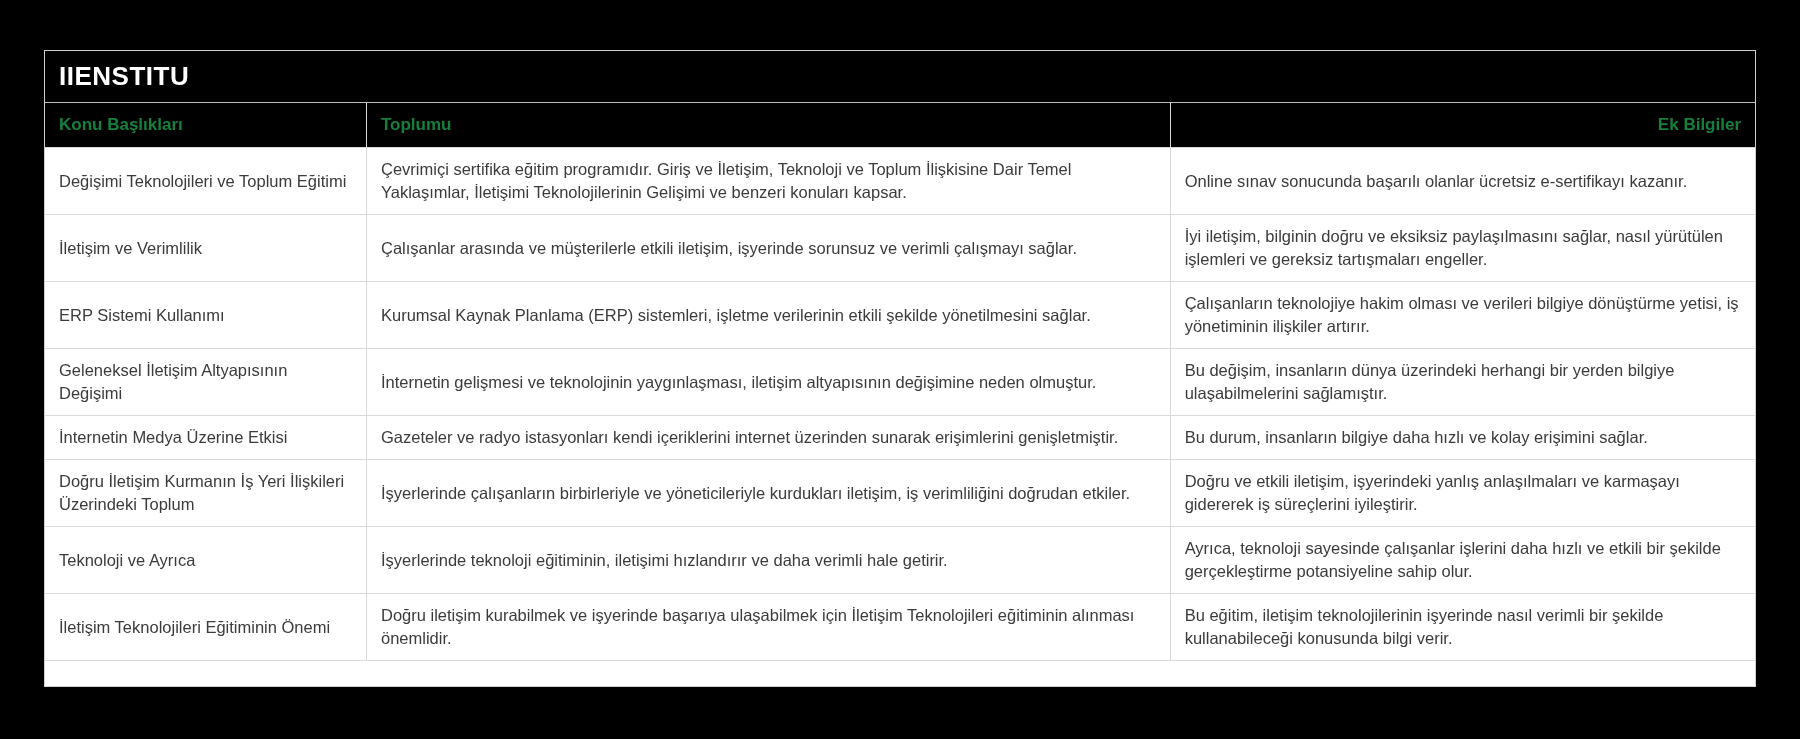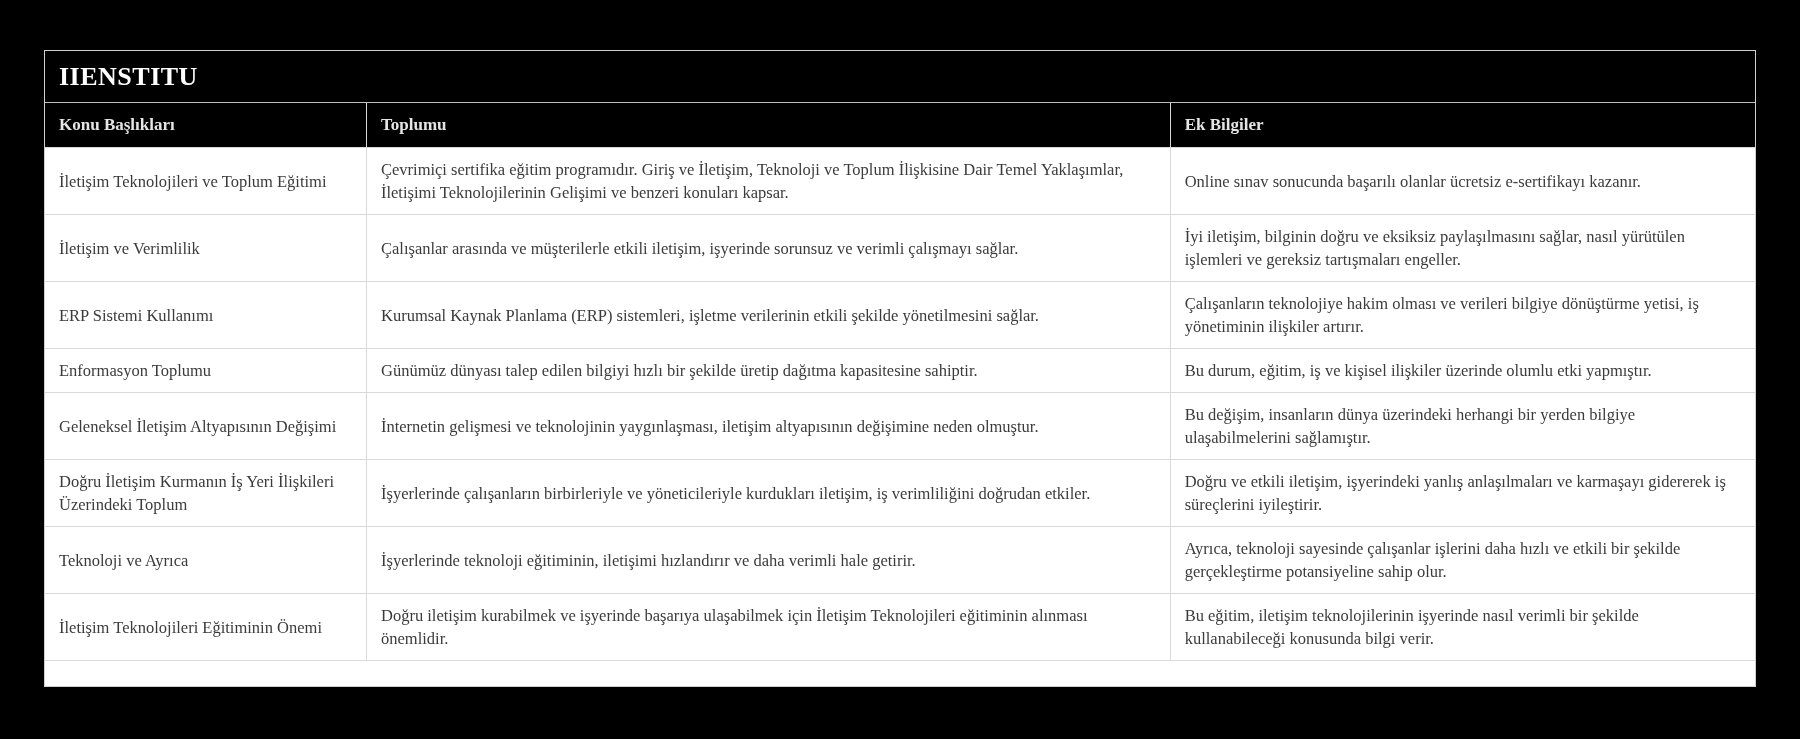--- a/index.html
+++ b/index.html
@@ -9,21 +9,20 @@
     width: 1800px;
     height: 739px;
     overflow: hidden;
     font-family: "Liberation Sans", "DejaVu Sans", sans-serif;
   }
   .page {
     position: relative;
     width: 1800px;
     height: 566px;
     background: #000000;
-    font-family: Liberation Serif, serif;
   }
   .card {
     position: absolute;
     left: 44px;
     top: 50px;
     width: 1712px;
     height: 637px;
     background: #ffffff;
     border: 1px solid #cfcfcf;
     box-sizing: border-box;
@@ -47,30 +46,30 @@
   table.topics {
     width: 100%;
     border-collapse: collapse;
     table-layout: fixed;
   }
   table.topics col.c1 { width: 18.8%; }
   table.topics col.c2 { width: 47.0%; }
   table.topics col.c3 { width: 34.2%; }
   table.topics th {
     background: #000000;
-    color: #e5e5e5;
+    color: #15803d;
     text-align: left;
     font-size: 17px;
     font-weight: 700;
     padding: 12px 14px;
     border-right: 1px solid #d9d9d9;
     border-bottom: 1px solid #d9d9d9;
     box-sizing: border-box;
   }
-  table.topics th:last-child { border-right: none; }
+  table.topics th:last-child { border-right: none; text-align: right; }
   table.topics td {
     color: #3b3b3b;
     font-size: 16.5px;
     line-height: 23px;
     padding: 10px 14px;
     vertical-align: middle;
     border-right: 1px solid #d9d9d9;
     border-bottom: 1px solid #d9d9d9;
     box-sizing: border-box;
     background: #ffffff;
@@ -93,43 +92,43 @@
       </colgroup>
       <thead>
         <tr>
           <th>Konu Başlıkları</th>
           <th>Toplumu</th>
           <th>Ek Bilgiler</th>
         </tr>
       </thead>
       <tbody id="table-body">
           <tr>
-            <td>İletişim Teknolojileri ve Toplum Eğitimi</td>
+            <td>Değişimi Teknolojileri ve Toplum Eğitimi</td>
             <td>Çevrimiçi sertifika eğitim programıdır. Giriş ve İletişim, Teknoloji ve Toplum İlişkisine Dair Temel Yaklaşımlar, İletişimi Teknolojilerinin Gelişimi ve benzeri konuları kapsar.</td>
             <td>Online sınav sonucunda başarılı olanlar ücretsiz e-sertifikayı kazanır.</td>
           </tr>
           <tr>
             <td>İletişim ve Verimlilik</td>
             <td>Çalışanlar arasında ve müşterilerle etkili iletişim, işyerinde sorunsuz ve verimli çalışmayı sağlar.</td>
             <td>İyi iletişim, bilginin doğru ve eksiksiz paylaşılmasını sağlar, nasıl yürütülen işlemleri ve gereksiz tartışmaları engeller.</td>
           </tr>
           <tr>
             <td>ERP Sistemi Kullanımı</td>
             <td>Kurumsal Kaynak Planlama (ERP) sistemleri, işletme verilerinin etkili şekilde yönetilmesini sağlar.</td>
             <td>Çalışanların teknolojiye hakim olması ve verileri bilgiye dönüştürme yetisi, iş yönetiminin ilişkiler artırır.</td>
           </tr>
           <tr>
-            <td>Enformasyon Toplumu</td>
-            <td>Günümüz dünyası talep edilen bilgiyi hızlı bir şekilde üretip dağıtma kapasitesine sahiptir.</td>
-            <td>Bu durum, eğitim, iş ve kişisel ilişkiler üzerinde olumlu etki yapmıştır.</td>
-          </tr>
-          <tr>
             <td>Geleneksel İletişim Altyapısının Değişimi</td>
             <td>İnternetin gelişmesi ve teknolojinin yaygınlaşması, iletişim altyapısının değişimine neden olmuştur.</td>
             <td>Bu değişim, insanların dünya üzerindeki herhangi bir yerden bilgiye ulaşabilmelerini sağlamıştır.</td>
+          </tr>
+          <tr>
+            <td>İnternetin Medya Üzerine Etkisi</td>
+            <td>Gazeteler ve radyo istasyonları kendi içeriklerini internet üzerinden sunarak erişimlerini genişletmiştir.</td>
+            <td>Bu durum, insanların bilgiye daha hızlı ve kolay erişimini sağlar.</td>
           </tr>
           <tr>
             <td>Doğru İletişim Kurmanın İş Yeri İlişkileri Üzerindeki Toplum</td>
             <td>İşyerlerinde çalışanların birbirleriyle ve yöneticileriyle kurdukları iletişim, iş verimliliğini doğrudan etkiler.</td>
             <td>Doğru ve etkili iletişim, işyerindeki yanlış anlaşılmaları ve karmaşayı gidererek iş süreçlerini iyileştirir.</td>
           </tr>
           <tr>
             <td>Teknoloji ve Ayrıca</td>
             <td>İşyerlerinde teknoloji eğitiminin, iletişimi hızlandırır ve daha verimli hale getirir.</td>
             <td>Ayrıca, teknoloji sayesinde çalışanlar işlerini daha hızlı ve etkili bir şekilde gerçekleştirme potansiyeline sahip olur.</td>

